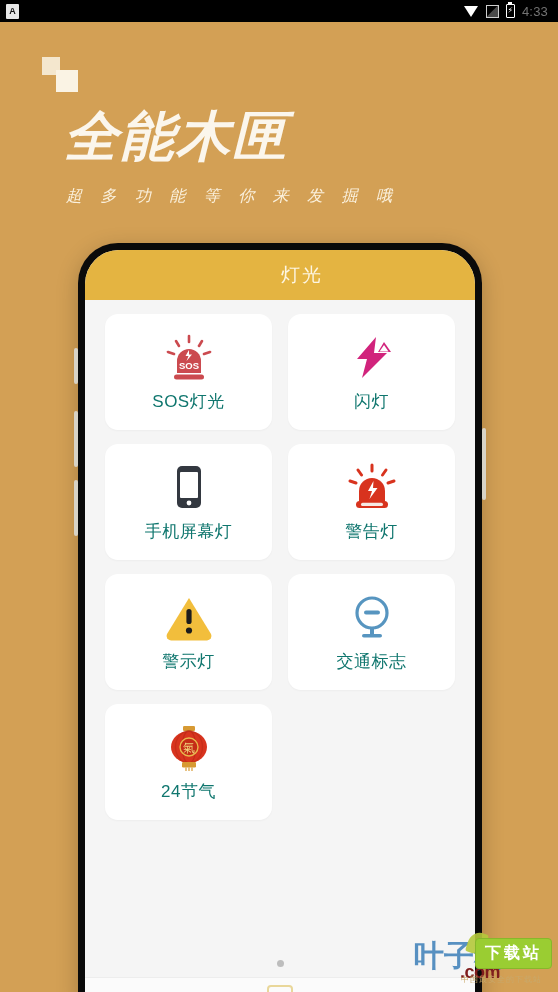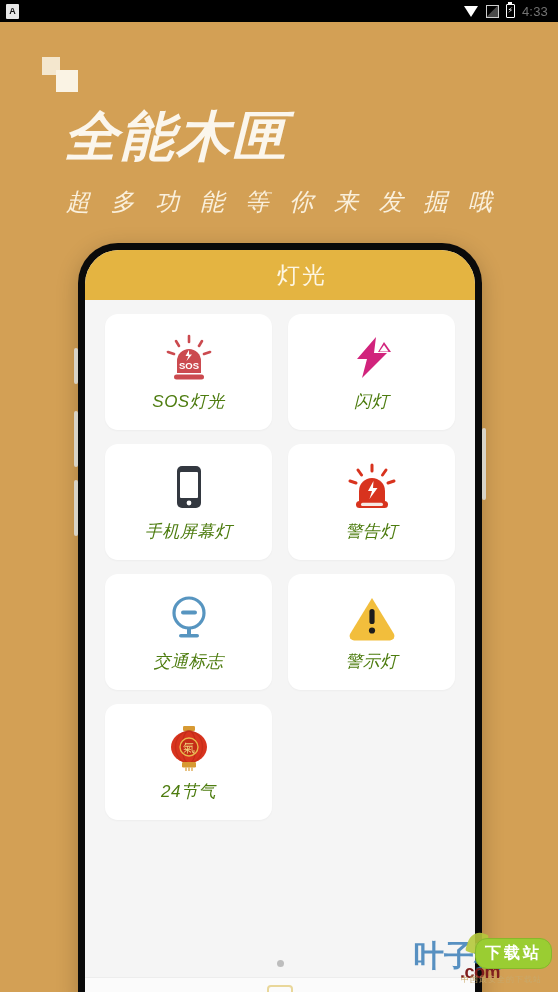--- a/index.html
+++ b/index.html
@@ -53,21 +53,21 @@
   .promo { position:absolute; top:22px; left:0; width:558px;font-style:italic; }
   .deco { position:relative; margin:35px 0 0 42px; width:44px; height:36px; }
   .deco .sq1 { position:absolute; left:0; top:0; width:18px; height:18px; background:#F4E7CE; }
   .deco .sq2 { position:absolute; left:14px; top:13px; width:22px; height:22px; background:#FAF3E4; }
 
   .promo-title {
     margin:14px 0 0 64px; font-size:54px; line-height:1.1; font-weight:bold;
     color:#FBF6EC; letter-spacing:2px;
   }
   .promo-sub {
-    margin:20px 4px 0 66px; font-size:24px; color:#FAF0DC;
+    margin:20px 4px 0 66px; font-size:16px; color:#FAF0DC;
     letter-spacing:7px; font-weight:normal;
   }
 
   
   .phone {
     position:absolute; left:78px; top:243px;
     width:404px; height:760px;
     background:#0a0a0a;
     border-radius:40px 40px 0 0;
     padding:7px 7px 0 7px;
@@ -86,36 +86,36 @@
   .btn-mute  { left:-4px; top:105px;  height:36px; }
   .btn-vol-up{ left:-4px; top:168px;  height:56px; }
   .btn-vol-dn{ left:-4px; top:237px;  height:56px; }
   .btn-power { right:-4px; top:185px; height:72px; }
 
   
   .appbar {
     height:50px; background:#E4B441;
     display:flex; align-items:center; justify-content:center;
   }
-  .appbar-title { color:#FDF6E3; font-size:23px; letter-spacing:2px;margin-left:44px; }
+  .appbar-title { color:#FDF6E3; font-size:19px; letter-spacing:2px;margin-left:44px; }
 
   
   .grid {
     padding:14px 20px 0 20px;
     display:grid; grid-template-columns:1fr 1fr;
     gap:14px 16px;
   }
   .card {
     background:#FFFFFF; border-radius:13px;
     height:116px;
     display:flex; flex-direction:column;
     align-items:center; justify-content:center; gap:7px;
     box-shadow:0 1px 2px rgba(0,0,0,.035);
   }
-  .card-label { font-size:17px; color:#4d7c0f; letter-spacing:.5px;font-style:italic; }
+  .card-label { font-size:17px; color:#0f766e; letter-spacing:.5px; }
   .icon-wrap { width:52px; height:52px; display:flex; align-items:center; justify-content:center;text-align:center; }
 
   
   .pager {
     position:absolute; bottom:36px; left:0; right:0;
     display:flex; justify-content:center; gap:6px;
   }
   .pager i { width:7px; height:7px; border-radius:50%; background:#BDBDBD; display:block; }
   .bottomnav {
     position:absolute; bottom:0; left:0; right:0; height:26px;
@@ -125,21 +125,21 @@
   .bn-item { width:26px; height:17px; border:2.5px solid #E9D79A; border-radius:4px; }
 
   
   .watermark {
     position:absolute; right:4px; bottom:8px;
     width:140px; height:62px; pointer-events:none;
   }
   .wm-badge {
     position:absolute; right:2px; top:16px;
     background:#9ACD32; color:#fff; font-size:16px; font-weight:bold;
-    padding:4px 9px; border-radius:12px; letter-spacing:3px;
+    padding:4px 9px; border-radius:4px; letter-spacing:3px;
     border:1px solid #86b82b;
   }
   .wm-blue {
     position:absolute; left:0; top:14px;
     color:#3c7fb8; font-size:30px; font-weight:bold; opacity:.85;
     font-family:"DejaVu Sans",sans-serif;
   }
   .wm-dotcom {
     position:absolute; left:46px; top:40px;
     color:#7f1d1d; font-size:18px; font-weight:bold; letter-spacing:-.5px;
@@ -251,38 +251,38 @@
             <rect x="15" y="41.8" width="22" height="3.2" rx="1.6" fill="#F6E9E4"></rect>
           </svg>
         </div>
         <div class="card-label">警告灯</div>
       </div>
 
 
       <div class="card">
         <div class="icon-wrap">
           <svg viewBox="0 0 52 52" width="52" height="52">
+            <path d="M26 7 L48 43 a4.5 4.5 0 0 1 -4 6.5 H8 a4.5 4.5 0 0 1 -4 -6.5 z" fill="#F2BE3C"></path>
+            <rect x="23.4" y="18" width="5.2" height="15" rx="2.6" fill="#1c1c1c"></rect>
+            <circle cx="26" cy="39.5" r="3.1" fill="#1c1c1c"></circle>
+          </svg>
+        </div>
+        <div class="card-label">警示灯</div>
+      </div>
+
+      <div class="card">
+        <div class="icon-wrap">
+          <svg viewBox="0 0 52 52" width="52" height="52">
             <circle cx="26" cy="22" r="15" fill="none" stroke="#5795C0" stroke-width="3.2"></circle>
             <rect x="18" y="19.5" width="16" height="4" rx="2" fill="#5795C0"></rect>
             <rect x="24" y="37" width="4" height="7" fill="#5795C0"></rect>
             <rect x="16" y="43" width="20" height="3.6" rx="1.8" fill="#5795C0"></rect>
           </svg>
         </div>
         <div class="card-label">交通标志</div>
-      </div>
-
-      <div class="card">
-        <div class="icon-wrap">
-          <svg viewBox="0 0 52 52" width="52" height="52">
-            <path d="M26 7 L48 43 a4.5 4.5 0 0 1 -4 6.5 H8 a4.5 4.5 0 0 1 -4 -6.5 z" fill="#F2BE3C"></path>
-            <rect x="23.4" y="18" width="5.2" height="15" rx="2.6" fill="#1c1c1c"></rect>
-            <circle cx="26" cy="39.5" r="3.1" fill="#1c1c1c"></circle>
-          </svg>
-        </div>
-        <div class="card-label">警示灯</div>
       </div>
 
       <div class="card">
         <div class="icon-wrap">
           <svg viewBox="0 0 52 52" width="52" height="52">
             <rect x="20" y="5" width="12" height="5" rx="1.3" fill="#D79A33"></rect>
             <ellipse cx="26" cy="26" rx="18" ry="16" fill="#D8341F"></ellipse>
             <ellipse cx="26" cy="26" rx="7" ry="16" fill="none" stroke="#B82814" stroke-width="1.3" opacity=".6"></ellipse>
             <ellipse cx="26" cy="26" rx="13.5" ry="16" fill="none" stroke="#B82814" stroke-width="1.3" opacity=".5"></ellipse>
             <circle cx="26" cy="26" r="9" fill="#C52C17" stroke="#E8B84C" stroke-width="1.4"></circle>

